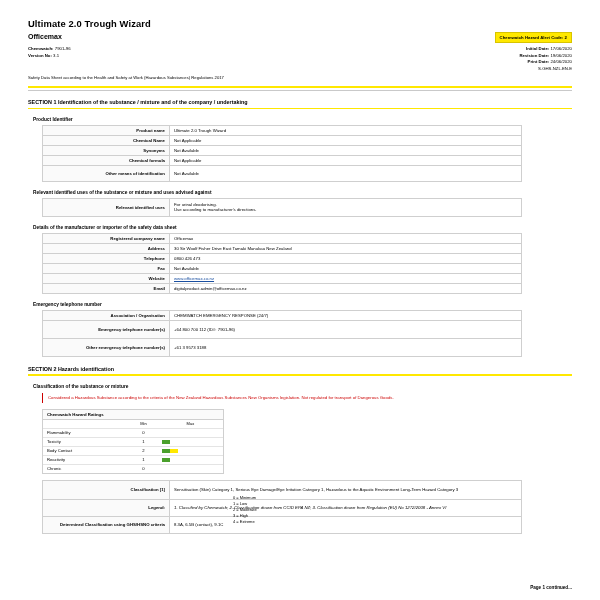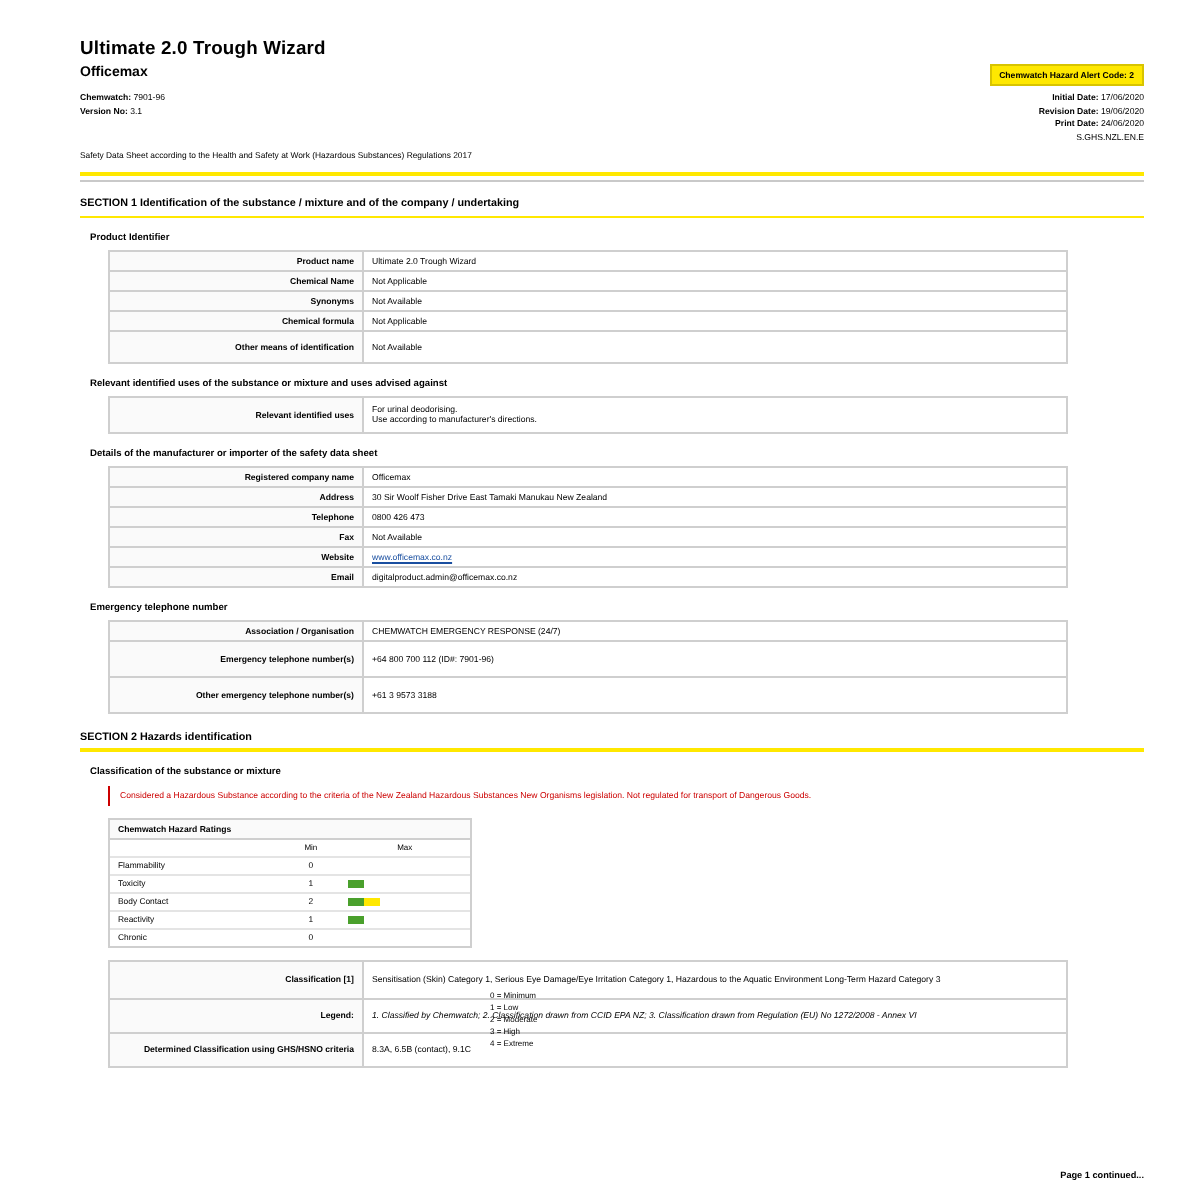--- a/index.html
+++ b/index.html
@@ -4,21 +4,21 @@
 <style>
   html,body{margin:0;padding:0;}
   body{
     width:600px;height:600px;
     background:#ffffff;
     font-family:"Liberation Sans", sans-serif;
     font-size:4.4px;
     color:#000;
     -webkit-font-smoothing:antialiased;
   }
-  .page{position:relative;width:600px;height:600px;box-sizing:border-box;padding:18px 28px 10px 40px;}
+  .page{position:relative;width:600px;height:600px;box-sizing:border-box;padding:18px 28px 10px 28px;}
 
   
   .hdr{position:relative;}
   .doc-title{font-size:9.4px;font-weight:bold;letter-spacing:.1px;margin:0 0 4px 0;}
   .company{font-size:7px;font-weight:bold;margin:0 0 6px 0;}
   .meta{display:flex;justify-content:space-between;}
   .meta-left div{margin-bottom:1.5px;font-size:4.3px;}
   .meta-left .lbl{font-weight:bold;}
   .meta-right{text-align:right;}
   .meta-right div{margin-bottom:1.5px;font-size:4.3px;}

